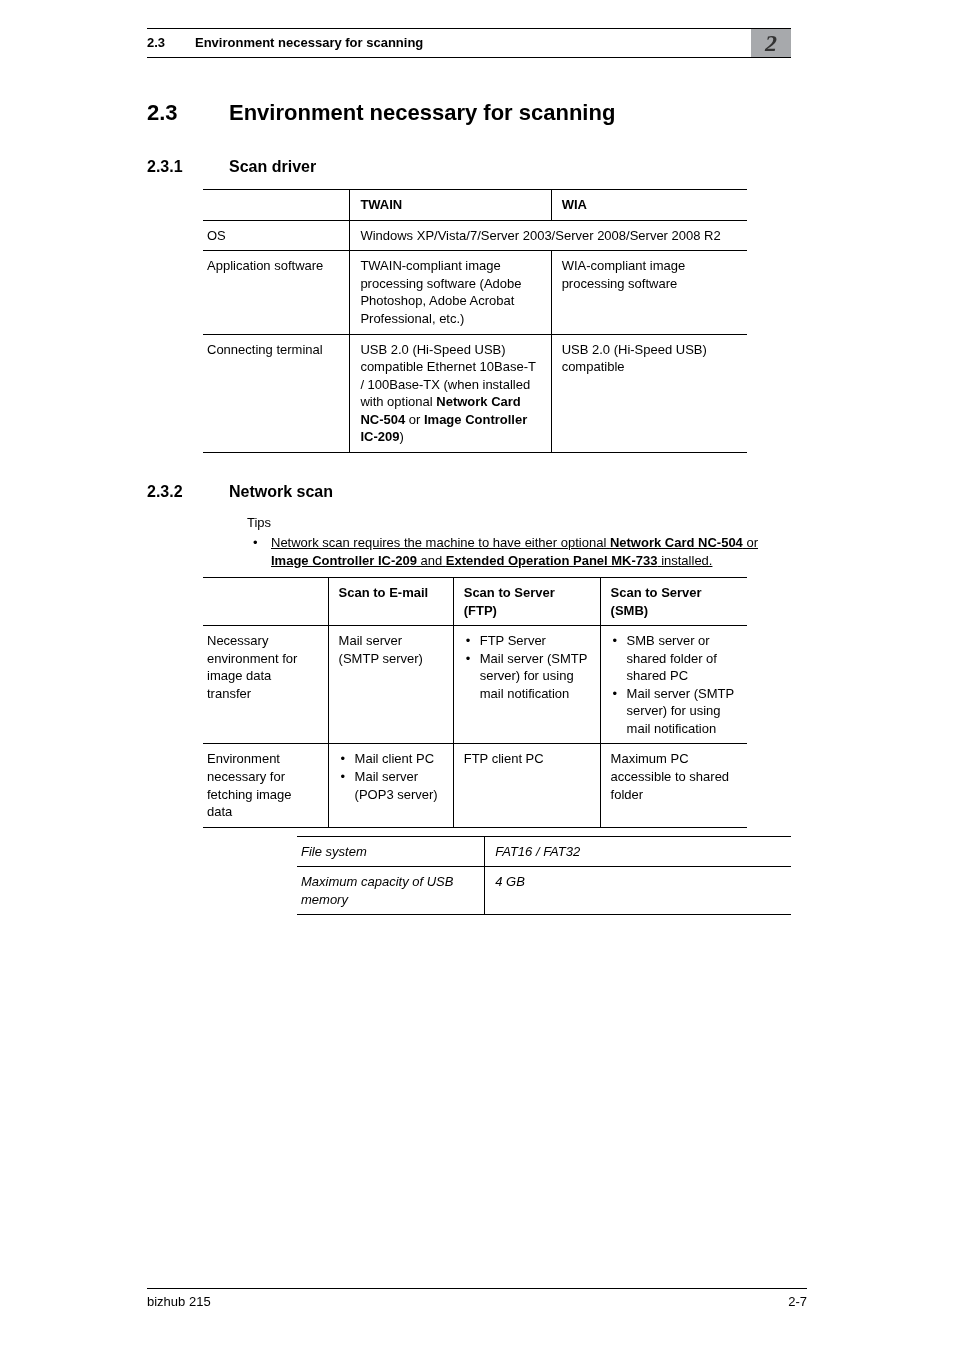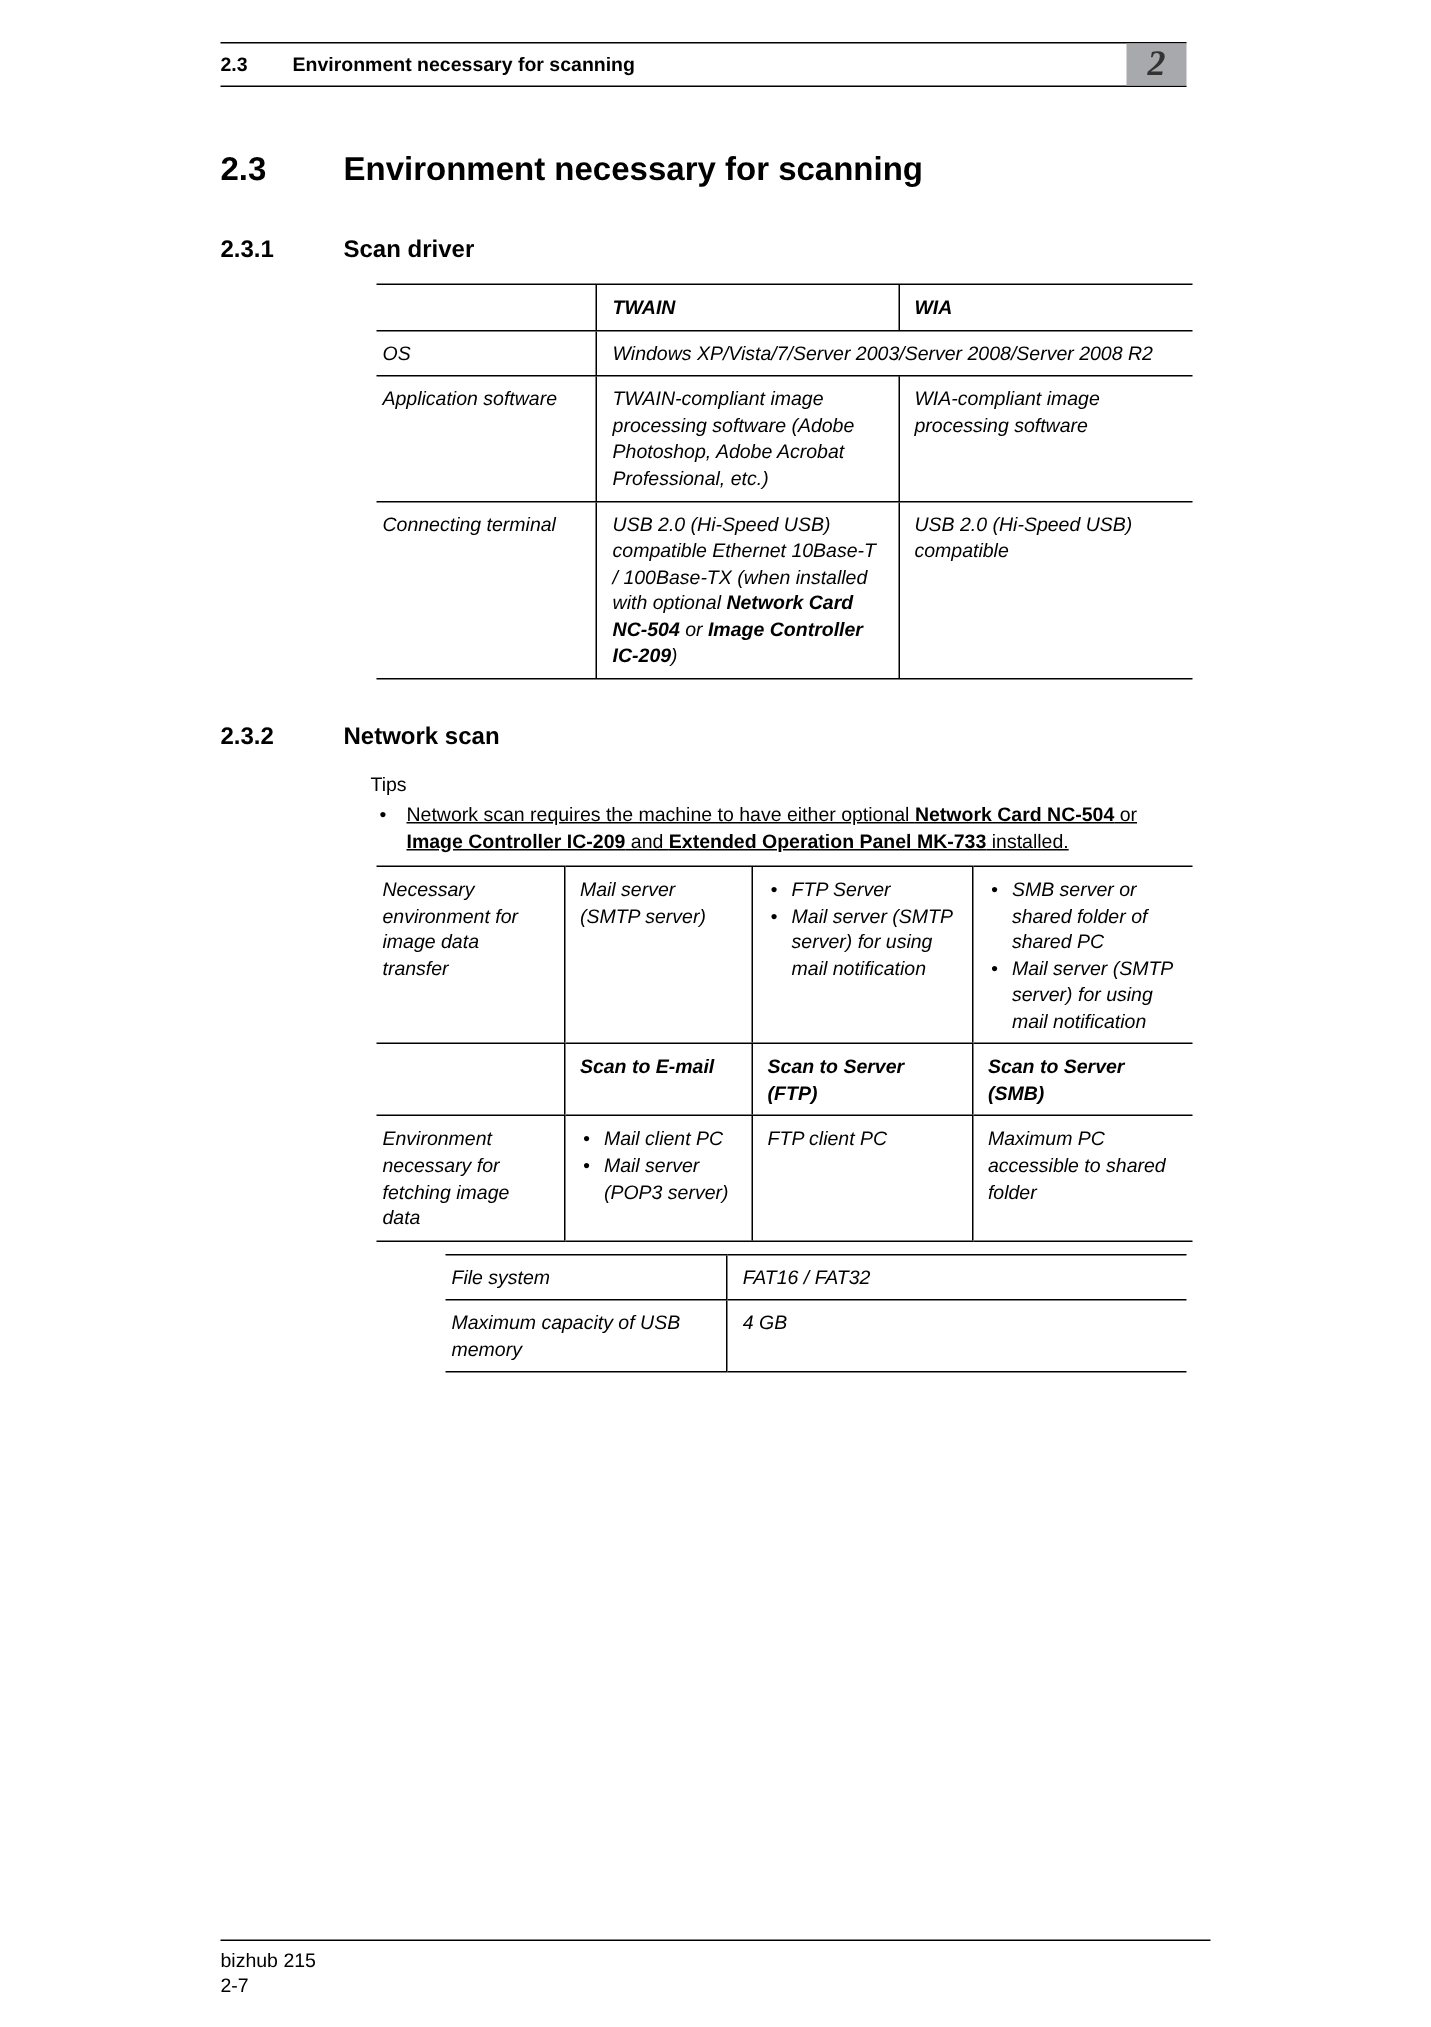--- a/index.html
+++ b/index.html
@@ -82,23 +82,22 @@
   }
   h2.subsection .num {
     min-width: 46px;
     display: inline-block;
   }
 
   
   table.data {
     border-collapse: collapse;
     width: calc(100% - 100px);
-    margin-left: 104px;
+    margin-left: 56px;
     margin-top: 8px;
-    font-style: italic;
   }
   table.data th,
   table.data td {
     border-top: 1px solid #000;
     border-bottom: 1px solid #000;
     border-left: none;
     border-right: none;
     padding: 6px 10px 6px 4px;
     text-align: left;
     vertical-align: top;
@@ -177,27 +176,26 @@
     left: 2px;
     top: 0;
     font-size: 13px;
   }
 
   
   .footer {
     position: absolute;
     left: 60px;
     right: 60px;
-    bottom: 18px;
+    bottom: 40px;
     border-top: 1px solid #000;
     padding-top: 4px;
     display: flex;
     justify-content: space-between;
     font-size: 13px;
-    flex-direction: column;
   }
 
   .b { font-weight: bold; }
 </style>
 </head>
 <body>
 
 <div class="page">
 
   <div class="hdr-line"></div>
@@ -268,42 +266,42 @@
 
   <table class="data">
     <colgroup>
       <col style="width:23%">
       <col style="width:23%">
       <col style="width:27%">
       <col style="width:27%">
     </colgroup>
     <tbody>
         <tr>
+      <th></th>
+      <th class="col-sep">Scan to E-mail</th>
+      <th class="col-sep">Scan to Server (FTP)</th>
+      <th class="col-sep">Scan to Server (SMB)</th>
+    </tr>
+    <tr>
       <td>Necessary environment for image data transfer</td>
       <td class="col-sep">Mail server (SMTP server)</td>
       <td class="col-sep">
         <ul class="cell-bullets">
           <li>FTP Server</li>
           <li>Mail server (SMTP server) for using mail notification</li>
         </ul>
       </td>
       <td class="col-sep">
         <ul class="cell-bullets">
           <li>SMB server or shared folder of shared PC</li>
           <li>Mail server (SMTP server) for using mail notification</li>
         </ul>
       </td>
     </tr>
     <tr>
-      <th></th>
-      <th class="col-sep">Scan to E-mail</th>
-      <th class="col-sep">Scan to Server (FTP)</th>
-      <th class="col-sep">Scan to Server (SMB)</th>
-    </tr>
-    <tr>
       <td>Environment necessary for fetching image data</td>
       <td class="col-sep">
         <ul class="cell-bullets">
           <li>Mail client PC</li>
           <li>Mail server (POP3 server)</li>
         </ul>
       </td>
       <td class="col-sep">FTP client PC</td>
       <td class="col-sep">Maximum PC accessible to shared folder</td>
     </tr>

